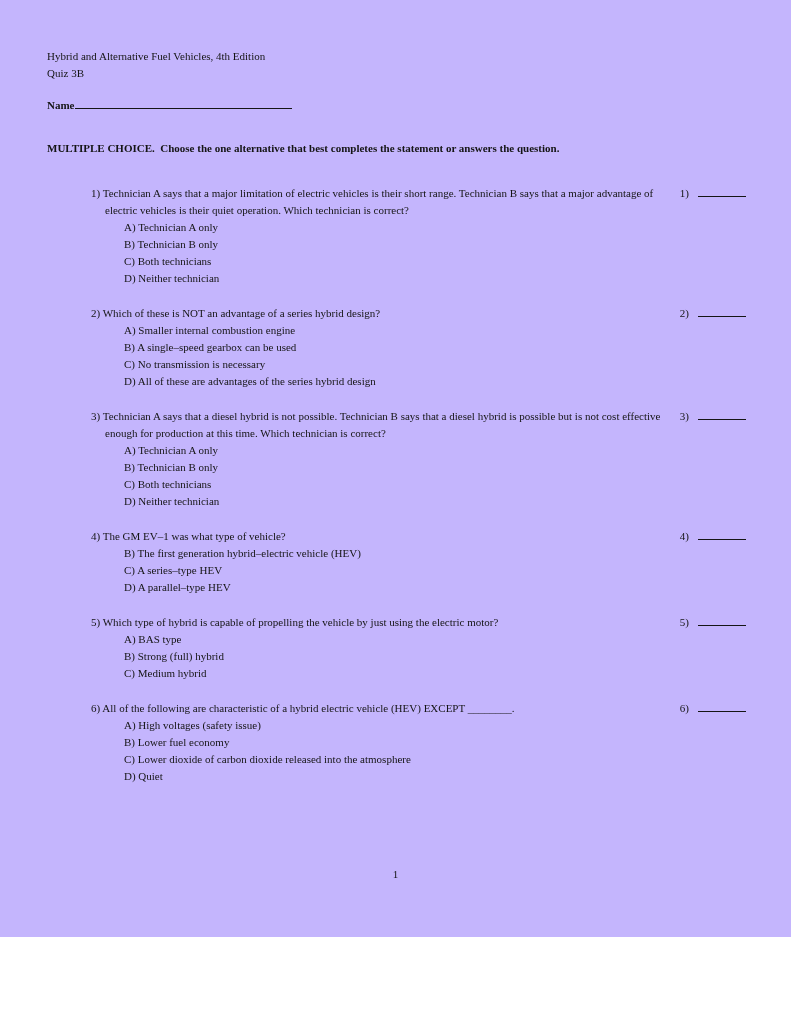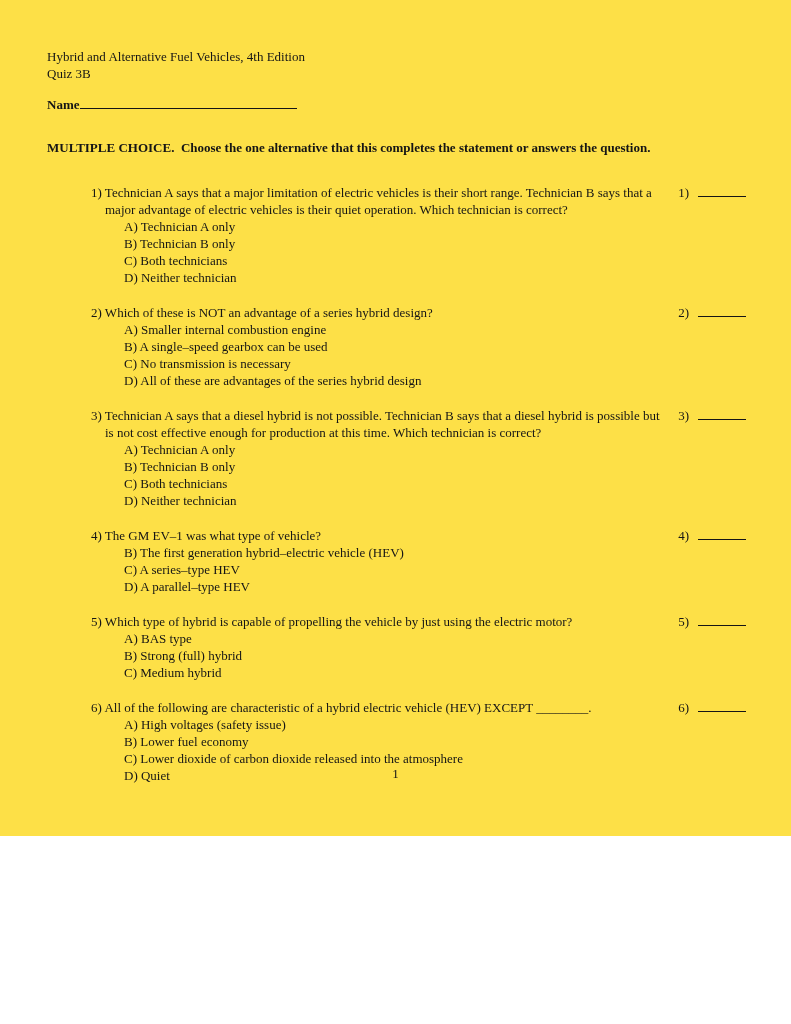--- a/index.html
+++ b/index.html
@@ -1,23 +1,23 @@
 <!DOCTYPE html>
 <html><head>
 <meta charset="utf-8">
 <style>
   * { margin: 0; padding: 0; box-sizing: border-box; }
   html, body { background: #ffffff; }
   .page {
     position: relative;
     width: 791px;
-    height: 836px;
-    background: #fde047;
+    height: 937px;
+    background: #c4b5fd;
     font-family: "Liberation Serif", serif;
-    font-size: 13px;
+    font-size: 11px;
     line-height: 17px;
     color: #151515;
     overflow: hidden;
   }
   .content { padding: 48px 45px 0 47px; }
   .doc-title, .quiz-number { line-height: 17px; }
   .name-row { margin-top: 14px; }
   .name-label { font-weight: bold; margin-top: 12px; }
   .name-blank {
     display: inline-block;
@@ -66,21 +66,21 @@
 
 <div class="page">
   <div class="content">
     <div class="doc-title">Hybrid and Alternative Fuel Vehicles, 4th Edition</div>
     <div class="quiz-number">Quiz 3B</div>
 
     <div class="name-row">
       <span class="name-label">Name</span><span class="name-blank"></span>
     </div>
 
-    <div class="instructions">MULTIPLE CHOICE.  Choose the one alternative that this completes the statement or answers the question.</div>
+    <div class="instructions">MULTIPLE CHOICE.  Choose the one alternative that best completes the statement or answers the question.</div>
 
     <div class="questions" id="questions">
   <div class="question">
     <div class="q-main">
       <span class="q-num">1)</span>
       <span class="q-text">Technician A says that a major limitation of electric vehicles is their short range. Technician B says that a major advantage of electric vehicles is their quiet operation. Which technician is correct?</span>
     </div>
     <div class="q-options">
             <div class="q-option">A) Technician A only</div>
             <div class="q-option">B) Technician B only</div>

